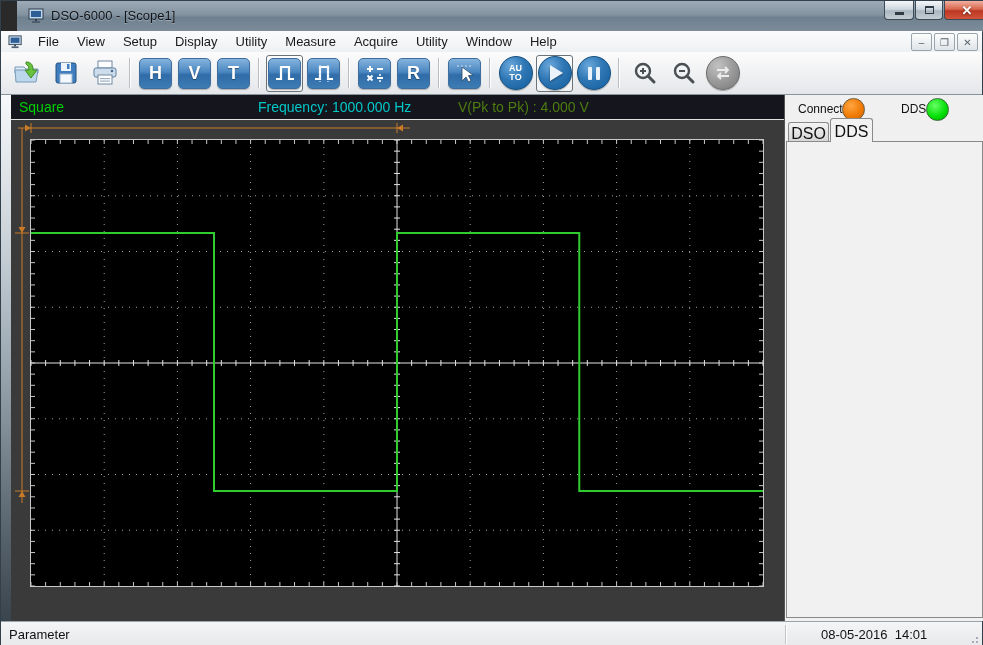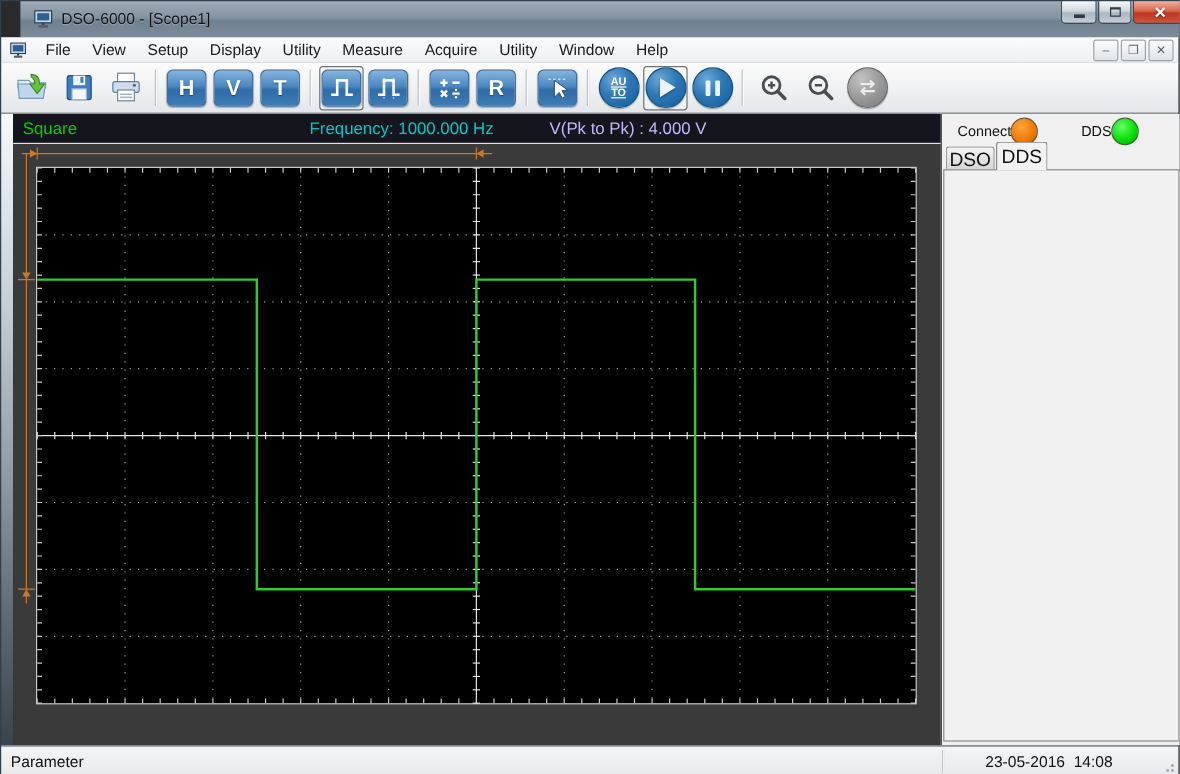--- a/index.html
+++ b/index.html
@@ -41,40 +41,40 @@
   .tbtn{width:35px;height:35px;display:flex;align-items:center;justify-content:center;
     border:1px solid transparent;border-radius:3px;margin:0 1px;}
   .tbtn.active{border:1px solid #6a737a;background:rgba(255,255,255,.45);}
   .tile{width:31px;height:29px;border-radius:5px;border:1px solid #3f6d9e;
     background:linear-gradient(180deg,#85b4de 0%,#4a86c0 45%,#2f6ca8 55%,#3e7cb4 100%);
     box-shadow:0 1px 1px rgba(0,0,0,.25);display:flex;align-items:center;justify-content:center;
     color:#fff;font-weight:bold;font-size:18px;text-shadow:0 1px 1px rgba(0,0,0,.4);}
   .circle{width:32px;height:32px;border-radius:50%;border:1px solid #124f80;
     background:radial-gradient(circle at 34% 28%,#6aa8dc 0%,#2f77b4 45%,#135d9e 100%);
     box-shadow:0 1px 1px rgba(0,0,0,.3);display:flex;align-items:center;justify-content:center;
-    color:#fff;text-decoration:underline;}
+    color:#fff;}
   .circle.auto{flex-direction:column;font-size:9px;font-weight:bold;line-height:9px;}
   .circle.gray{background:radial-gradient(circle at 34% 28%,#c2c2c2 0%,#9a9a9a 50%,#787878 100%);
     border-color:#6a6a6a;}
   .playtri{width:0;height:0;border-left:13px solid #eaf2fa;border-top:8px solid transparent;
     border-bottom:8px solid transparent;margin-left:4px;filter:drop-shadow(0 1px 1px rgba(0,0,0,.4));}
   .pausebars{display:flex;gap:4px;}
   .pausebars div{width:4px;height:13px;background:#eaf2fa;border-radius:1px;}
   
   .client{position:absolute;left:0;top:94px;width:100%;height:526px;background:#232323;}
   .left-strip{position:absolute;left:0;top:0;width:10px;height:100%;
     background:linear-gradient(180deg,#f7f9fb 0%,#c6cfd6 30%,#93a0aa 55%,#5d6973 80%,#3a444c 100%);
     border-right:1px solid #1c1c1c;}
   .scope-child{position:absolute;left:10px;top:0;width:773px;height:526px;background:#3a3a3a;}
   .infobar{position:absolute;left:0;top:0;width:100%;height:24px;background:#15151d;
     border-bottom:1px solid #e0e0e0;}
   .infobar span{position:absolute;top:4px;font-size:14px;}
   .info-wave{left:8px;color:#00d000;}
   .info-freq{left:247px;color:#00c8c8;}
-  .info-vpk{left:447px;color:#c4b5fd;}
+  .info-vpk{left:447px;color:#4d7c0f;}
   #scope-svg{position:absolute;left:0;top:25px;}
   
   .rpanel{position:absolute;left:783px;top:0;width:200px;height:526px;background:#f0f0f0;
     border-left:1px solid #555;box-sizing:border-box;font-size:12px;color:#111;}
   .ind-label{position:absolute;top:7px;}
   .led{position:absolute;top:3px;width:21px;height:21px;border-radius:50%;border:1px solid #6a5a3a;}
   .led.connect{left:57px;background:radial-gradient(circle at 38% 32%,#ffa540,#ee7700 60%,#c05e00);}
   .led.dds{left:141px;background:radial-gradient(circle at 38% 32%,#66ff66,#00dd00 60%,#00a000);border-color:#3a6a3a;}
   .tab{position:absolute;box-sizing:border-box;border:1px solid #8a8a8a;border-bottom:none;
     border-radius:3px 3px 0 0;text-align:center;font-size:16px;}
@@ -722,16 +722,16 @@
         <span class="plabel" style="top:219px">Duty</span>
         <div class="valbox" style="left:6px;top:237px;width:76px">0.500</div>
         <span class="rng" style="left:90px;top:240px">( 0.0 ~ 1.0)</span>
       </div>
     </div>
   </div>
 
   <div class="statusbar">
     <span class="sb-left">Parameter</span>
     <div class="sb-div"></div>
-    <span class="sb-right">23-05-2016  14:08</span>
+    <span class="sb-right">08-05-2016  14:01</span>
     <div class="grip"></div>
   </div>
 </div>
 
 </body></html>

